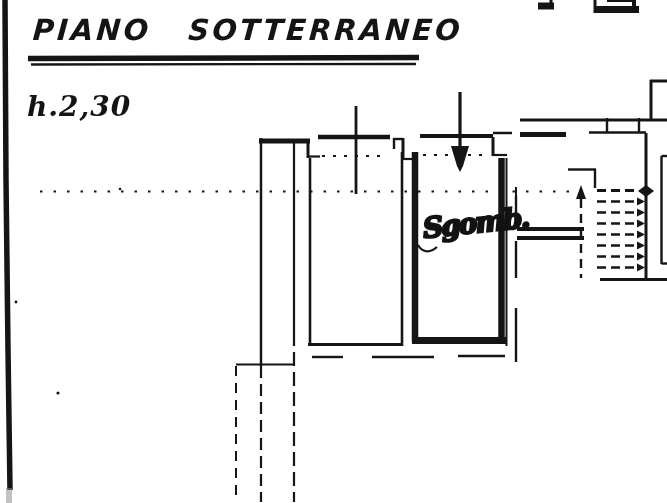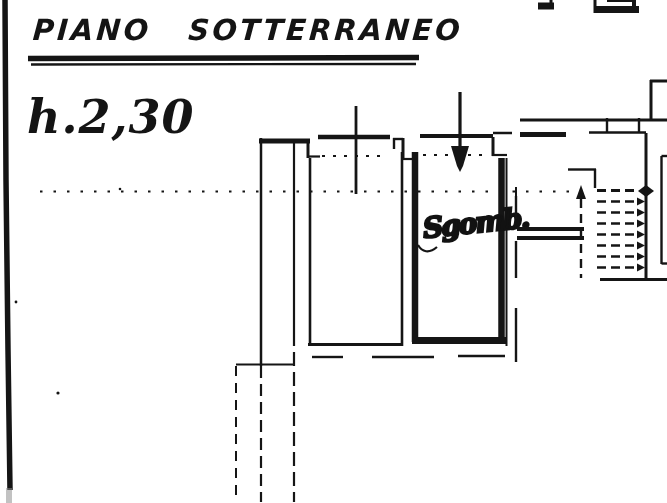--- a/index.html
+++ b/index.html
@@ -17,21 +17,21 @@
     font-family:"DejaVu Sans",sans-serif;
     font-style:italic;font-weight:700;
     font-size:29px;letter-spacing:3px;word-spacing:24px;
     white-space:nowrap;color:#141414;
     transform:skewX(-4deg);
   }
   .hand-note{
     position:absolute;left:27px;top:90px;
     font-family:"DejaVu Serif",serif;
     font-style:italic;font-weight:700;
-    font-size:46px;letter-spacing:1px;color:#141414;
+    font-size:28px;letter-spacing:1px;color:#141414;
     white-space:nowrap;
   }
   .scrawl{
     font-family:"DejaVu Serif",serif;
     font-style:italic;font-weight:700;
     font-size:28px;letter-spacing:-2px;
     fill:#121212;stroke:#121212;stroke-width:2.4;
   }
   svg line, svg polyline, svg path.stroke{stroke:#151515;fill:none;}
 </style>

